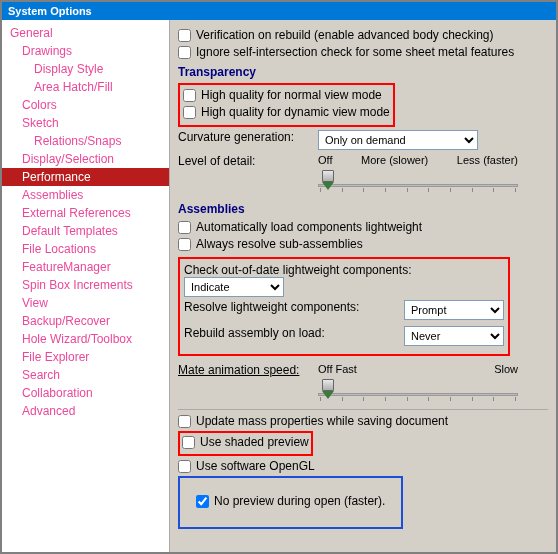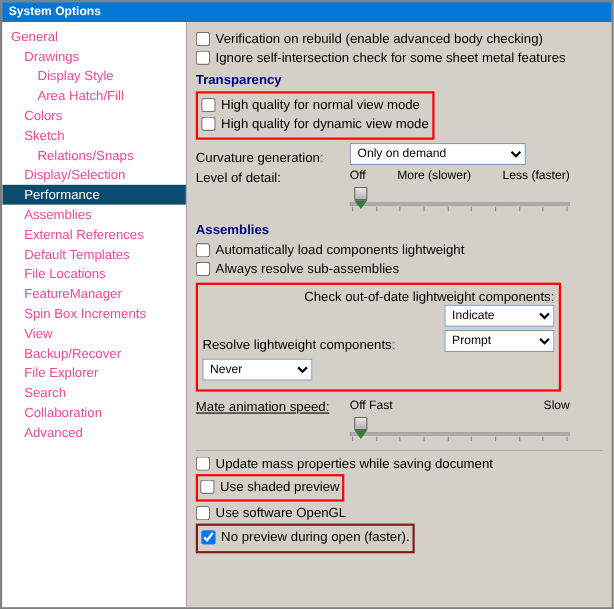--- a/index.html
+++ b/index.html
@@ -42,21 +42,21 @@
       flex-shrink: 0;
     }
     .sidebar-item {
       padding: 2px 8px;
       cursor: pointer;
       white-space: nowrap;
       font-size: 12px;
       color: #ec4899;
     }
     .sidebar-item.selected {
-      background: #0c4a6e;
+      background: #b91c1c;
       color: white;
     }
     .sidebar-item.indent1 {
       padding-left: 20px;
     }
     .sidebar-item.indent2 {
       padding-left: 32px;
     }
     .main-panel {
       flex: 1;
@@ -77,21 +77,21 @@
       margin-bottom: 3px;
       font-size: 12px;
     }
     .checkbox-row input[type="checkbox"] {
       margin-right: 5px;
       width: 13px;
       height: 13px;
     }
     .row-with-label {
       display: flex;
-      align-items: flex-end;
+      align-items: flex-start;
       margin-bottom: 4px;
       font-size: 12px;
     }
     .row-label {
       min-width: 140px;
       font-size: 12px;
     }
     select {
       height: 20px;
       font-size: 11px;
@@ -140,20 +140,21 @@
       <div class="sidebar-item indent1">Display/Selection</div>
       <div class="sidebar-item indent1 selected">Performance</div>
       <div class="sidebar-item indent1">Assemblies</div>
       <div class="sidebar-item indent1">External References</div>
       <div class="sidebar-item indent1">Default Templates</div>
       <div class="sidebar-item indent1">File Locations</div>
       <div class="sidebar-item indent1">FeatureManager</div>
       <div class="sidebar-item indent1">Spin Box Increments</div>
       <div class="sidebar-item indent1">View</div>
       <div class="sidebar-item indent1">Backup/Recover</div>
+      <div class="sidebar-item indent1">Hole Wizard/Toolbox</div>
       <div class="sidebar-item indent1">File Explorer</div>
       <div class="sidebar-item indent1">Search</div>
       <div class="sidebar-item indent1">Collaboration</div>
       <div class="sidebar-item indent1">Advanced</div>
     </div>
 
     <div class="main-panel">
 
       
       <div class="checkbox-row">
@@ -244,20 +245,21 @@
         </div>
         <div class="row-with-label" style="margin-bottom:6px;">
           <span style="min-width:220px;font-size:12px;">Resolve lightweight components:</span>
           <select class="select-medium">
             <option>Indicate</option>
             <option selected="">Prompt</option>
             <option>Never</option>
           </select>
         </div>
         <div class="row-with-label">
+          <span style="min-width:220px;font-size:12px;">Rebuild assembly on load:</span>
           <select class="select-medium">
             <option selected="">Never</option>
             <option>Always</option>
             <option>Prompt</option>
           </select>
         </div>
       </div>
 
       
       <div class="level-slider-row" style="margin-top:4px;">
@@ -299,21 +301,21 @@
       <div style="border:2px solid red;padding:2px;margin-bottom:3px;display:inline-block;">
         <div class="checkbox-row">
           <input type="checkbox" style="">
           <label>Use shaded preview</label>
         </div>
       </div>
       <div class="checkbox-row">
         <input type="checkbox" style="">
         <label>Use software OpenGL</label>
       </div>
-      <div style="border:2px solid #7f1d1d;padding:3px;display:inline-block;">
+      <div style="border:2px solid #1d4ed8;padding:16px;display:inline-block;">
         <div class="checkbox-row">
           <input type="checkbox" checked="" style="">
           <label>No preview during open (faster).</label>
         </div>
       </div>
 
     </div>
   </div>
 </div>
 

